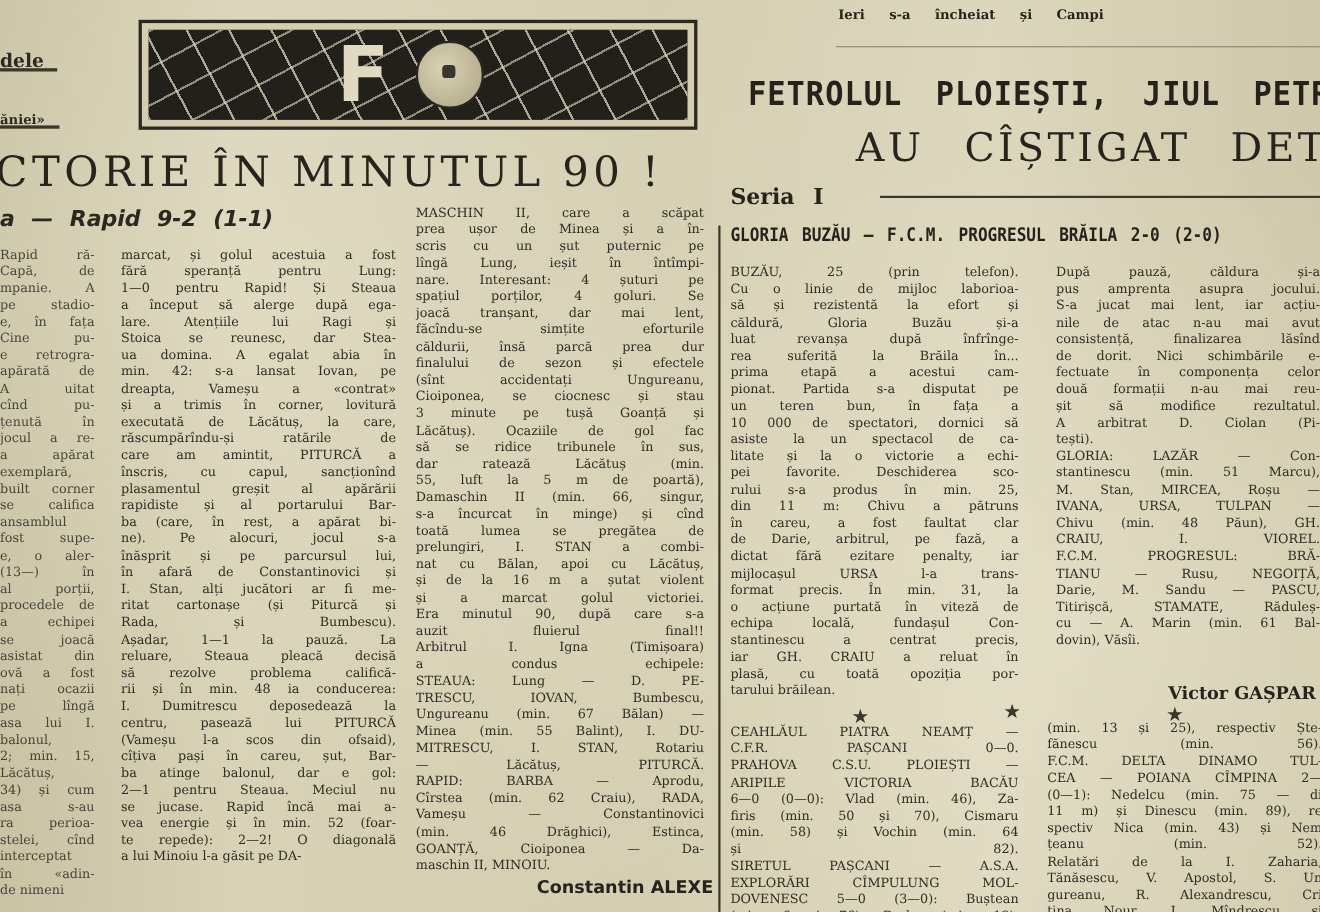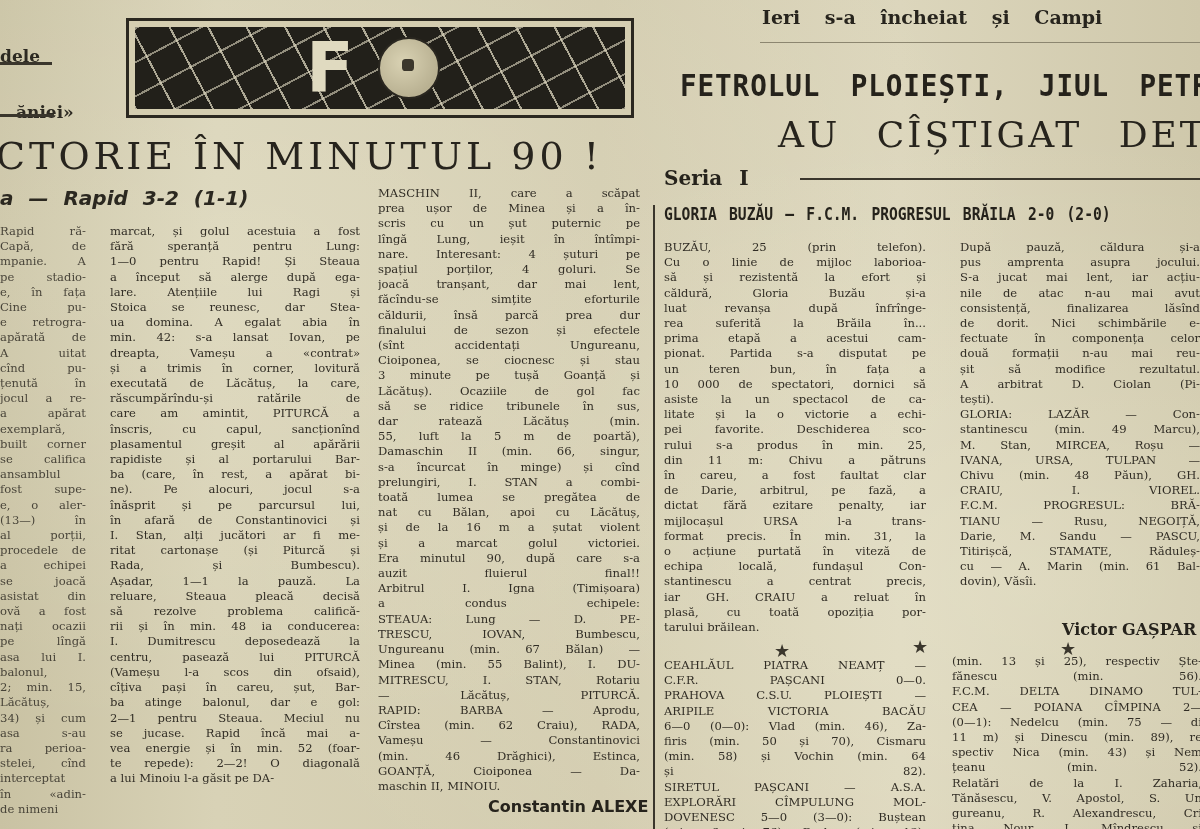--- a/index.html
+++ b/index.html
@@ -67,21 +67,21 @@
     .col .ln { display: block; white-space: nowrap; overflow: hidden; text-align-last: justify; }
     .col .ln.last { text-align-last: left; }
     .blurred { filter: blur(0.6px); opacity: 0.85; }
     .signature { font-family: "DejaVu Sans", sans-serif; font-weight: bold; font-size: 16px; color: #26231c; }
 
     .vrule { background: #3a362c; width: 2px; }
 
     
     .kicker {
       left: 762px; top: 6px; font-family: "DejaVu Serif", serif; font-weight: bold;
-      font-size: 19px; word-spacing: 18px; color: #27241d; white-space: nowrap;
+      font-size: 12px; word-spacing: 18px; color: #27241d; white-space: nowrap;
     }
     .kicker-rule { left: 760px; top: 42px; width: 440px; height: 1px; background: #8c8670; }
     .headline-right-1 {
       left: 680px; top: 68px; font-family: "DejaVu Sans Mono", monospace; font-weight: bold;
       font-size: 30px; letter-spacing: 1px; word-spacing: 14px; color: #25221b; white-space: nowrap;
       transform: scaleX(0.92); transform-origin: left;
     }
     .headline-right-2 {
       left: 778px; top: 114px; font-family: "DejaVu Serif", serif;
       font-size: 36px; letter-spacing: 3px; word-spacing: 22px; color: #27241d; white-space: nowrap;
@@ -93,34 +93,34 @@
       font-size: 17px; color: #25221b; white-space: nowrap; word-spacing: 4px;
       transform: scaleX(0.86); transform-origin: left;
     }
     .star { font-size: 18px; color: #3a362c; }
   </style>
 </head>
 <body>
 
 <div class="abs edge-label" style="left:0;top:22px;">dele</div>
 <div class="abs edge-rule" style="left:0;top:62px;width:52px;"></div>
-<div class="abs edge-label" style="left:0;top:78px;font-size:17px;padding-left:16px;">ăniei»</div>
+<div class="abs edge-label" style="left:0;top:78px;font-size:12px;">ăniei»</div>
 <div class="abs edge-rule" style="left:0;top:114px;width:54px;"></div>
 
 <div class="abs banner">
   <div class="banner-inner">
     <div class="banner-word">
       <span style="margin-right:10px;">F</span>
         <span class="ball"></span>
     </div>
   </div>
 </div>
 
 <div class="abs headline-left">CTORIE ÎN MINUTUL 90 !</div>
-<div class="abs score-left">a — Rapid 3-2 (1-1)</div>
+<div class="abs score-left">a — Rapid 9-2 (1-1)</div>
 
 <div class="abs col blurred" id="lcol1" style="left:0;top:224px;width:86px;">
     <span class="ln">Rapid ră-</span>
     <span class="ln">Capă, de</span>
     <span class="ln">mpanie. A</span>
     <span class="ln">pe stadio-</span>
     <span class="ln">e, în fața</span>
     <span class="ln">Cine pu-</span>
     <span class="ln">e retrogra-</span>
     <span class="ln">apărată de</span>
@@ -208,22 +208,22 @@
     <span class="ln">finalului de sezon și efectele</span>
     <span class="ln">(sînt accidentați Ungureanu,</span>
     <span class="ln">Cioiponea, se ciocnesc și stau</span>
     <span class="ln">3 minute pe tușă Goanță și</span>
     <span class="ln">Lăcătuș). Ocaziile de gol fac</span>
     <span class="ln">să se ridice tribunele în sus,</span>
     <span class="ln">dar ratează Lăcătuș (min.</span>
     <span class="ln">55, luft la 5 m de poartă),</span>
     <span class="ln">Damaschin II (min. 66, singur,</span>
     <span class="ln">s-a încurcat în minge) și cînd</span>
+    <span class="ln">toată lumea se pregătea de</span>
     <span class="ln">prelungiri, I. STAN a combi-</span>
-    <span class="ln">toată lumea se pregătea de</span>
     <span class="ln">nat cu Bălan, apoi cu Lăcătuș,</span>
     <span class="ln">și de la 16 m a șutat violent</span>
     <span class="ln">și a marcat golul victoriei.</span>
     <span class="ln">Era minutul 90, după care s-a</span>
     <span class="ln">auzit fluierul final!!</span>
     <span class="ln">Arbitrul I. Igna (Timișoara)</span>
     <span class="ln">a condus echipele:</span>
     <span class="ln">STEAUA: Lung — D. PE-</span>
     <span class="ln">TRESCU, IOVAN, Bumbescu,</span>
     <span class="ln">Ungureanu (min. 67 Bălan) —</span>
@@ -300,21 +300,21 @@
     <span class="ln">S-a jucat mai lent, iar acțiu-</span>
     <span class="ln">nile de atac n-au mai avut</span>
     <span class="ln">consistență, finalizarea lăsînd</span>
     <span class="ln">de dorit. Nici schimbările e-</span>
     <span class="ln">fectuate în componența celor</span>
     <span class="ln">două formații n-au mai reu-</span>
     <span class="ln">șit să modifice rezultatul.</span>
     <span class="ln">A arbitrat D. Ciolan (Pi-</span>
     <span class="ln">tești).</span>
     <span class="ln">GLORIA: LAZĂR — Con-</span>
-    <span class="ln">stantinescu (min. 49 Marcu),</span>
+    <span class="ln">stantinescu (min. 51 Marcu),</span>
     <span class="ln">M. Stan, MIRCEA, Roșu —</span>
     <span class="ln">IVANA, URSA, TULPAN —</span>
     <span class="ln">Chivu (min. 48 Păun), GH.</span>
     <span class="ln">CRAIU, I. VIOREL.</span>
     <span class="ln">F.C.M. PROGRESUL: BRĂ-</span>
     <span class="ln">TIANU — Rusu, NEGOIȚĂ,</span>
     <span class="ln">Darie, M. Sandu — PASCU,</span>
     <span class="ln">Titirișcă, STAMATE, Răduleș-</span>
     <span class="ln">cu — A. Marin (min. 61 Bal-</span>
     <span class="ln last">dovin), Văsîi.</span>

